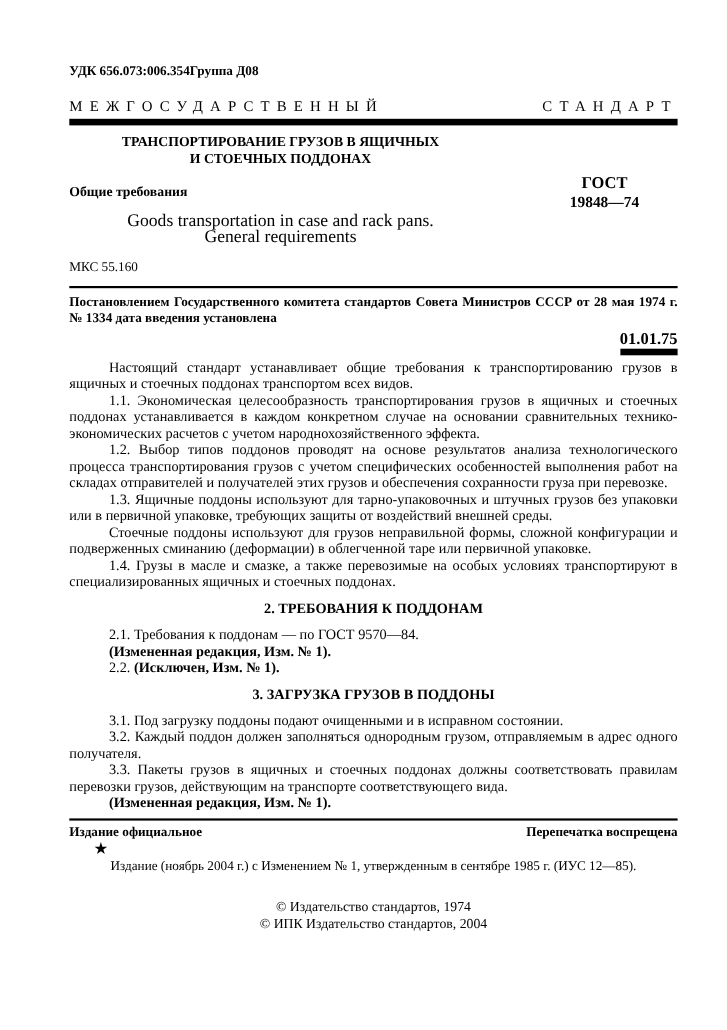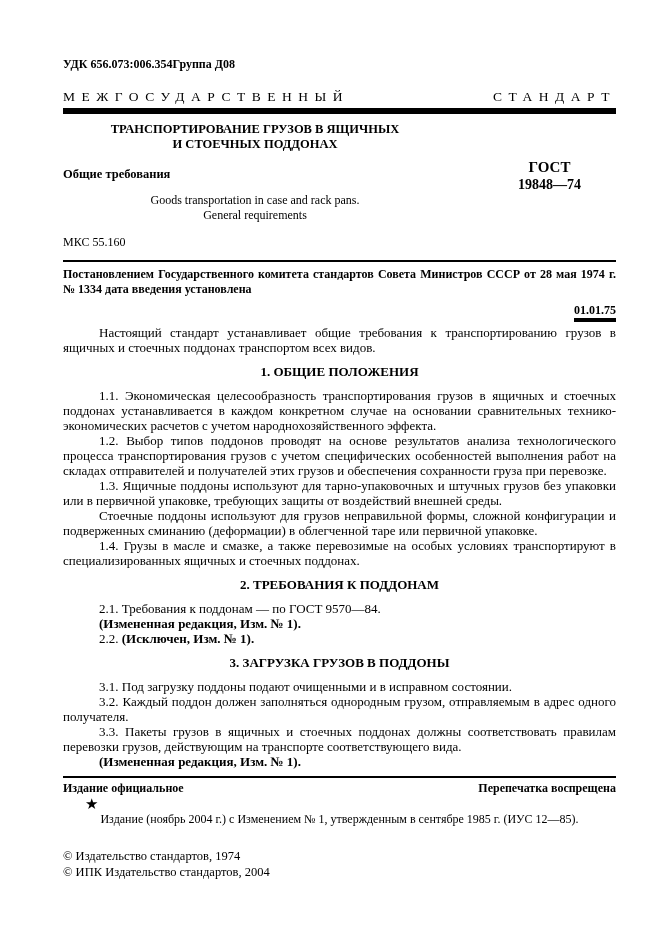--- a/index.html
+++ b/index.html
@@ -22,38 +22,38 @@
     font-weight: normal; font-size: 13.5px; line-height: 16px;
     letter-spacing: 6.5px; word-spacing: 14px;
     text-align: justify; text-align-last: justify;
     white-space: nowrap; overflow: hidden;
   }
   .thick-bar { margin-top: 3px; height: 6px; background: #000; }
 
   .header-main { margin-top: 8px; display: grid; grid-template-columns: 384px 1fr; gap: 36px; }
   .title-ru { text-align: center; font-weight: bold; font-size: 12.5px; line-height: 15px; }
   .subtitle-ru { margin-top: 15px; text-align: left; font-weight: bold; font-size: 12.5px; line-height: 14px; }
-  .title-en { margin-top: 12px; text-align: center; font-size: 12px; line-height: 15px; }
+  .title-en { margin-top: 12px; text-align: center; font-size: 16px; line-height: 15px; }
   .gost-block { margin-top: 36px; text-align: center; font-weight: bold; }
   .gost-label { font-size: 15px; line-height: 18px; }
   .gost-number { font-size: 14px; line-height: 18px; }
 
   .mks { margin-top: 12px; font-size: 12px; line-height: 15px; }
 
   .rule { margin-top: 10px; height: 2px; background: #000; }
 
   .decree {
     margin-top: 5px;
     font-weight: bold; font-size: 12px; line-height: 15px;
     text-align: justify;
   }
   .date-row { margin-top: 3px; text-align: right; }
   .effective-date {
-    display: inline-block; font-weight: bold; font-size: 12px; line-height: 14px;
-    border-bottom: 4px solid #000000; padding-bottom: 1px;
+    display: inline-block; font-weight: bold; font-size: 15px; line-height: 14px;
+    border-bottom: 6px solid #000000; padding-bottom: 1px;
   }
 
   .body-paragraph {
     margin: 0; font-size: 13px; line-height: 15px;
     text-align: justify; text-indent: 36px;
   }
   .intro { margin-top: 3px; }
   .b { font-weight: bold; }
 
   .section-heading {
@@ -64,21 +64,21 @@
   .footer-rule { margin-top: 7px; height: 2px; background: #000; }
   .footer-row {
     margin-top: 3px; display: flex; justify-content: space-between;
     font-weight: bold; font-size: 12px; line-height: 15px;
   }
   .star-row { margin-top: 1px; padding-left: 22px; font-size: 15px; line-height: 15px; }
   .edition-note {
     margin-top: 0px; text-align: center;
     font-size: 12px; line-height: 15px;
   }
-  .copyrights { margin-top: 21px; text-align: left; font-size: 12.5px; line-height: 16px; }
+  .copyrights { margin-top: 21px; text-align: center; font-size: 12.5px; line-height: 16px; }
 </style>
 </head>
 <body>
 
 <div class="page">
 
   <div class="meta-row">
     <span>УДК 656.073:006.354</span>
     <span>Группа Д08</span>
   </div>
@@ -110,21 +110,20 @@
 
   <div class="rule"></div>
   <div class="decree">Постановлением Государственного комитета стандартов Совета Министров СССР от 28 мая 1974 г. № 1334 дата введения установлена</div>
   <div class="date-row">
     <span class="effective-date">01.01.75</span>
   </div>
 
   <p class="body-paragraph intro">Настоящий стандарт устанавливает общие требования к транспортированию грузов в ящичных и стоечных поддонах транспортом всех видов.</p>
 
   <div>
-      <div class="section-heading">1. ОБЩИЕ ПОЛОЖЕНИЯ</div>
       <p class="body-paragraph"><span>1.1. Экономическая целесообразность транспортирования грузов в ящичных и стоечных поддонах устанавливается в каждом конкретном случае на основании сравнительных технико-экономических расчетов с учетом народнохозяйственного эффекта.</span></p>
       <p class="body-paragraph"><span>1.2. Выбор типов поддонов проводят на основе результатов анализа технологического процесса транспортирования грузов с учетом специфических особенностей выполнения работ на складах отправителей и получателей этих грузов и обеспечения сохранности груза при перевозке.</span></p>
       <p class="body-paragraph"><span>1.3. Ящичные поддоны используют для тарно-упаковочных и штучных грузов без упаковки или в первичной упаковке, требующих защиты от воздействий внешней среды.</span></p>
       <p class="body-paragraph"><span>Стоечные поддоны используют для грузов неправильной формы, сложной конфигурации и подверженных сминанию (деформации) в облегченной таре или первичной упаковке.</span></p>
       <p class="body-paragraph"><span>1.4. Грузы в масле и смазке, а также перевозимые на особых условиях транспортируют в специализированных ящичных и стоечных поддонах.</span></p>
       <div class="section-heading">2. ТРЕБОВАНИЯ К ПОДДОНАМ</div>
       <p class="body-paragraph"><span>2.1. Требования к поддонам — по ГОСТ 9570—84.</span></p>
       <p class="body-paragraph"><span class="b">(Измененная редакция, Изм. № 1).</span></p>
       <p class="body-paragraph"><span>2.2. </span><span class="b">(Исключен, Изм. № 1).</span></p>
       <div class="section-heading">3. ЗАГРУЗКА ГРУЗОВ В ПОДДОНЫ</div>

